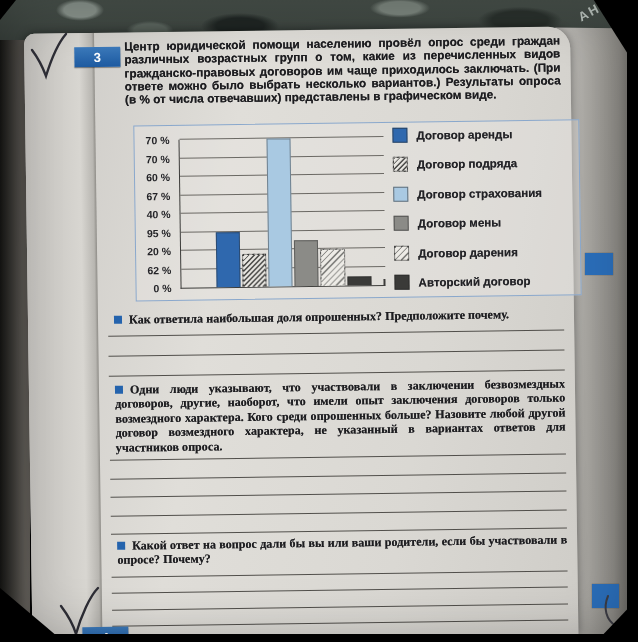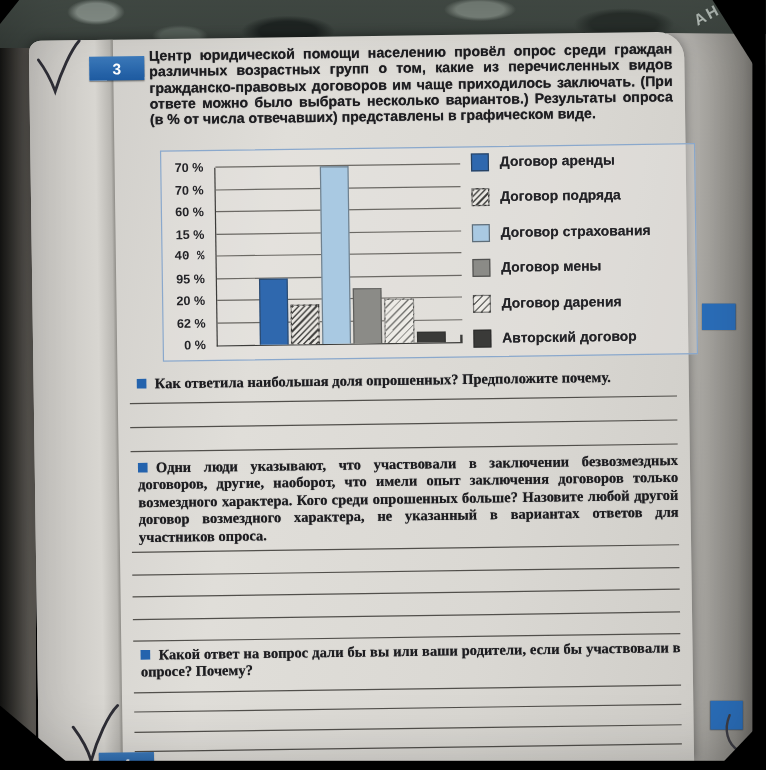--- a/index.html
+++ b/index.html
@@ -105,22 +105,22 @@
 
     <div class="task-badge">3</div>
 
     <p class="intro">Центр юридической помощи населению провёл опрос среди граждан различных возрастных групп о том, какие из перечисленных видов гражданско-правовых договоров им чаще приходилось заключать. (При ответе можно было выбрать несколько вариантов.) Результаты опроса (в % от числа отвечавших) представлены в графическом виде.</p>
 
     <div class="figure-box">
       <div class="y-axis-labels">
           <div class="ytick" style="bottom: 100%;">70 %</div>
           <div class="ytick" style="bottom: 87.5%;">70 %</div>
           <div class="ytick" style="bottom: 75%;">60 %</div>
-          <div class="ytick" style="bottom: 62.5%;">15 %</div>
-          <div class="ytick" style="bottom: 50%; font-family: Liberation Mono, monospace;">40 %</div>
+          <div class="ytick" style="bottom: 62.5%;">67 %</div>
+          <div class="ytick" style="bottom: 50%;">40 %</div>
           <div class="ytick" style="bottom: 37.5%;">95 %</div>
           <div class="ytick" style="bottom: 25%;">20 %</div>
           <div class="ytick" style="bottom: 12.5%;">62 %</div>
           <div class="ytick" style="bottom: 0%;">0 %</div>
         </div>
       <div class="chart-plot">
         <div class="gridline" style="bottom: 100%;"></div>
           <div class="gridline" style="bottom: 87.5%;"></div>
           <div class="gridline" style="bottom: 75%;"></div>
           <div class="gridline" style="bottom: 62.5%;"></div>

